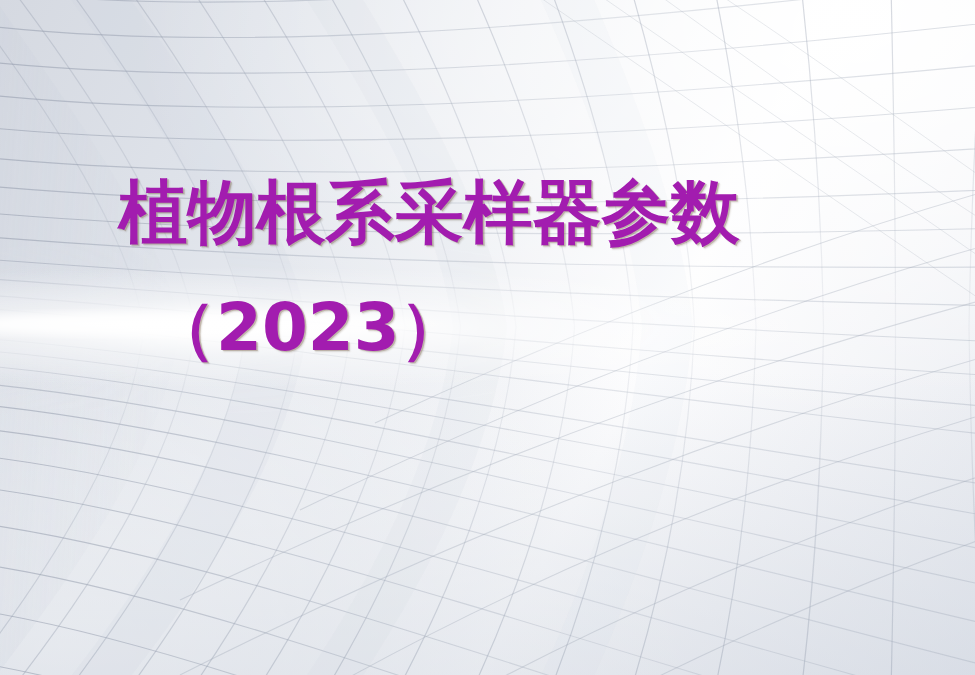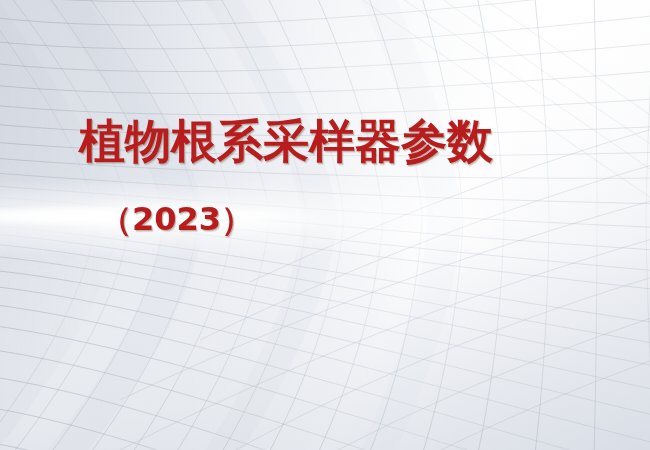--- a/index.html
+++ b/index.html
@@ -92,35 +92,35 @@
   
   .title-block {
     position: absolute;
     left: 0;
     top: 112px;
     width: 650px;
     z-index: 10;
   }
   .title-line {
     margin: 0;
-    color: #b91c1c;
+    color: #a21caf;
     font-weight: 700;
     letter-spacing: 0px;
     white-space: nowrap;
     text-shadow:
       1px 1px 0 rgba(120, 90, 60, 0.30),
       1.5px 1.5px 1px rgba(90, 70, 50, 0.18);
   }
   .title-main {
     font-size: 46px;
     line-height: 58px;
     padding-left: 79px;
   }
   .title-sub {
-    font-size: 32px;
+    font-size: 44px;
     line-height: 58px;
     padding-left: 100px;
     margin-top: 20px;
     font-family: "DejaVu Sans", "Liberation Sans", sans-serif;
   }
 </style>
 </head>
 <body>
 
 <div class="slide">

